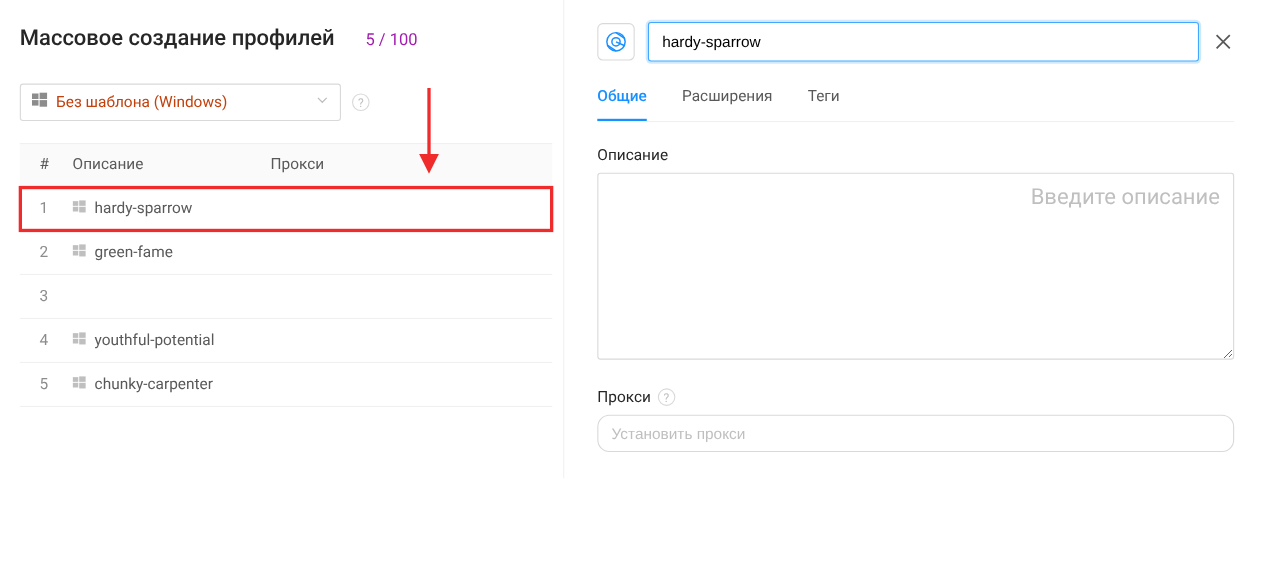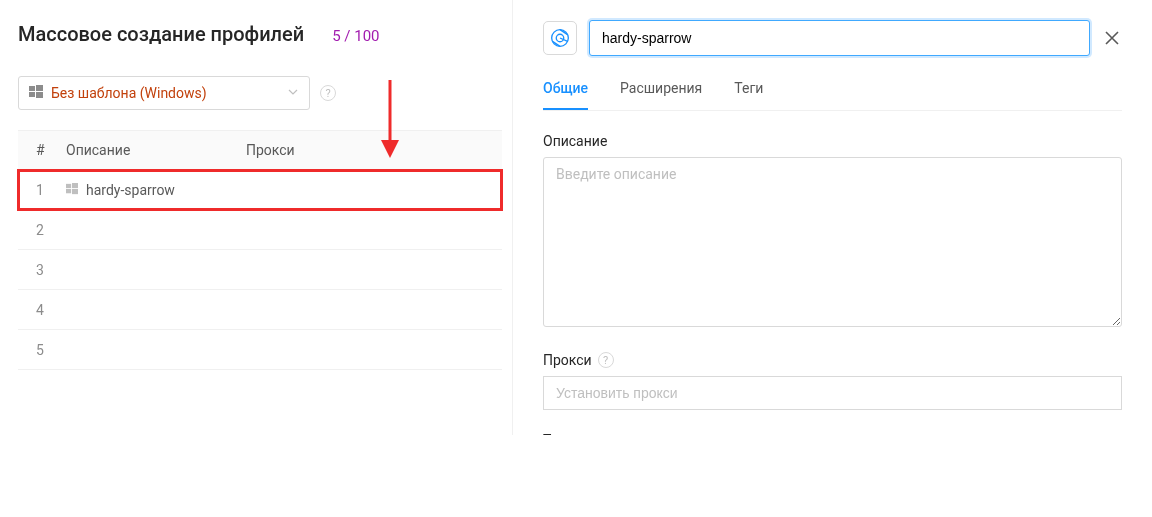--- a/index.html
+++ b/index.html
@@ -38,23 +38,23 @@
   .browser-icon-box { width: 34px; height: 34px; border: 1px solid #d9d9d9; border-radius: 5px; display: flex; align-items: center; justify-content: center; color: #1890ff; }
   .name-input { flex: 1; height: 36px; border: 1px solid #40a9ff; border-radius: 3px; box-shadow: 0 0 0 2px rgba(24,144,255,0.2); padding: 0 12px; font-size: 14px; outline: none; }
   .close-x { width: 20px; height: 20px; display: flex; align-items: center; justify-content: center; color: #595959; cursor: pointer; font-size: 18px; }
 
   .tabs { display: flex; gap: 32px; border-bottom: 1px solid #f0f0f0; margin-bottom: 22px; }
   .tab { padding: 0 0 12px 0; color: #595959; cursor: pointer; font-size: 14px; text-align: right; }
   .tab.active { color: #1890ff; border-bottom: 2px solid #1890ff; font-weight: 500; }
 
   .field-group { margin-bottom: 22px; }
   .field-label { display: flex; align-items: center; gap: 6px; font-size: 14px; color: #262626; margin-bottom: 8px; }
-  .textarea { width: 100%; height: 170px; border: 1px solid #d9d9d9; border-radius: 3px; padding: 8px 12px; font-size: 14px; color: #0c4a6e; resize: vertical; outline: none; font-family: inherit; }
+  .textarea { width: 100%; height: 170px; border: 1px solid #d9d9d9; border-radius: 3px; padding: 8px 12px; font-size: 20px; color: #0c4a6e; resize: vertical; outline: none; font-family: inherit; text-align: right; }
   .textarea::placeholder, .text-input::placeholder { color: #bfbfbf; }
-  .text-input { width: 100%; height: 34px; border: 1px solid #d9d9d9; border-radius: 0; padding: 0 12px; font-size: 14px; outline: none; }
+  .text-input { width: 100%; height: 34px; border: 1px solid #d9d9d9; border-radius: 11px; padding: 0 12px; font-size: 14px; outline: none; }
 
   .os-mini { display:inline-block; vertical-align:middle; }
 </style>
 </head>
 <body>
 
 <div class="app">
 
   <div class="left-pane">
     <div class="title-row">
@@ -109,35 +109,68 @@
                     <rect x="7" y="7" width="7" height="6"></rect>
                   </g>
                 </svg></span>
               <span>hardy-sparrow</span>
             </div>
             <div class="col-desc"></div>
             <div class="col-proxy"></div>
           </div>
           <div class="trow">
             <div class="col-idx">2</div>
+            <div class="col-name">
+              <span class="os-mini"><svg width="12" height="12" viewBox="0 0 14 14">
+                  <g fill="#bfbfbf">
+                    <rect x="0" y="1" width="6" height="5"></rect>
+                    <rect x="7" y="0" width="7" height="6"></rect>
+                    <rect x="0" y="7" width="6" height="5"></rect>
+                    <rect x="7" y="7" width="7" height="6"></rect>
+                  </g>
+                </svg></span>
+              <span>green-fame</span>
+            </div>
             <div class="col-desc"></div>
             <div class="col-proxy"></div>
           </div>
           <div class="trow">
             <div class="col-idx">3</div>
             <div class="col-desc"></div>
             <div class="col-proxy"></div>
           </div>
           <div class="trow">
             <div class="col-idx">4</div>
+            <div class="col-name">
+              <span class="os-mini"><svg width="12" height="12" viewBox="0 0 14 14">
+                  <g fill="#bfbfbf">
+                    <rect x="0" y="1" width="6" height="5"></rect>
+                    <rect x="7" y="0" width="7" height="6"></rect>
+                    <rect x="0" y="7" width="6" height="5"></rect>
+                    <rect x="7" y="7" width="7" height="6"></rect>
+                  </g>
+                </svg></span>
+              <span>youthful-potential</span>
+            </div>
             <div class="col-desc"></div>
             <div class="col-proxy"></div>
           </div>
           <div class="trow">
             <div class="col-idx">5</div>
+            <div class="col-name">
+              <span class="os-mini"><svg width="12" height="12" viewBox="0 0 14 14">
+                  <g fill="#bfbfbf">
+                    <rect x="0" y="1" width="6" height="5"></rect>
+                    <rect x="7" y="0" width="7" height="6"></rect>
+                    <rect x="0" y="7" width="6" height="5"></rect>
+                    <rect x="7" y="7" width="7" height="6"></rect>
+                  </g>
+                </svg></span>
+              <span>chunky-carpenter</span>
+            </div>
             <div class="col-desc"></div>
             <div class="col-proxy"></div>
           </div>
         </div>
     </div>
   </div>
 
   <div class="right-pane">
     <div class="name-row">
       <div class="browser-icon-box">

